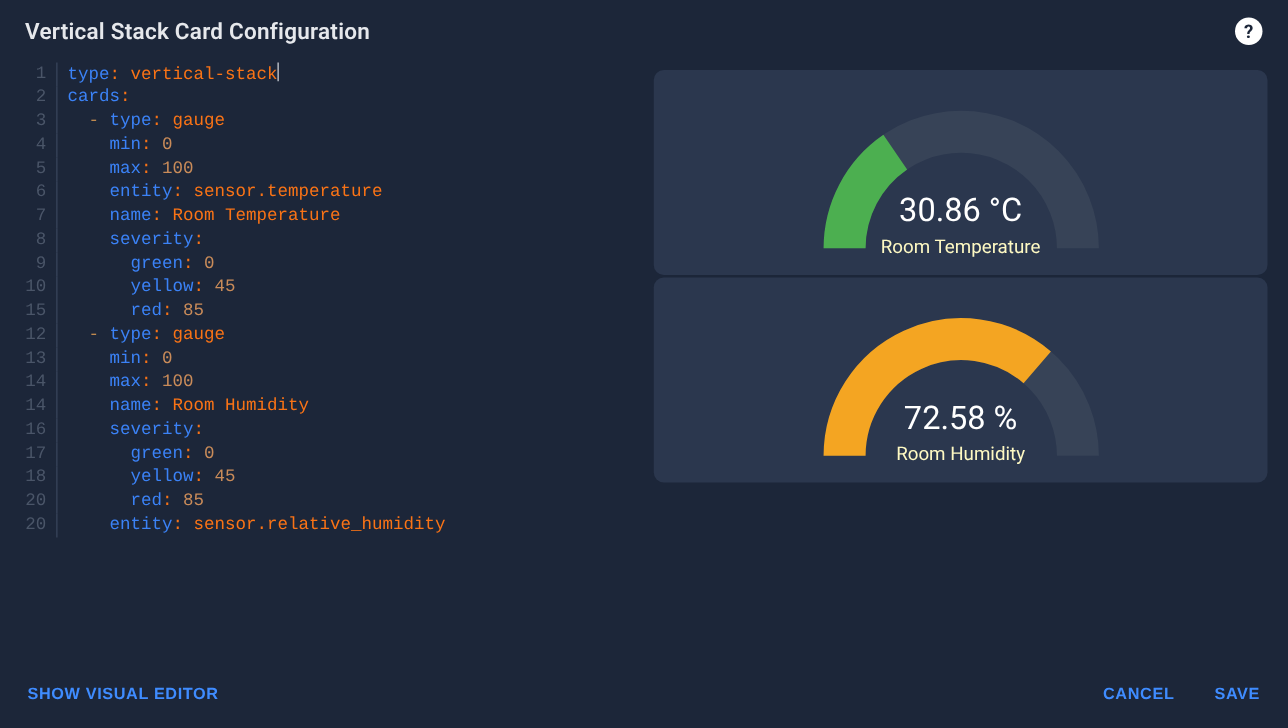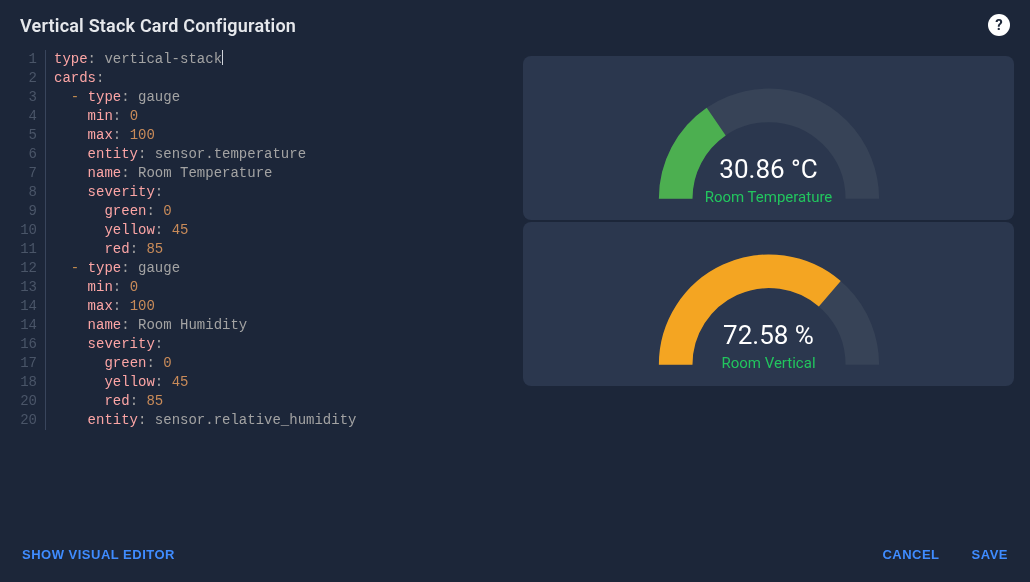--- a/index.html
+++ b/index.html
@@ -106,24 +106,24 @@
     color: var(--code-word);
     position: relative;
   }
   .line.hl .code::before {
     content: "";
     position: absolute;
     left: 0; right: 0; top: 0; bottom: 0;
     background: var(--hl-line);
     z-index: -1;
   }
-  .tok-key   { color: #fca5a5; margin-top: 12px; }
+  .tok-key   { color: #3b82f6; margin-top: 12px; }
   .tok-ind   { color: #c08a4f; }
   .tok-num   { color: #c98b59; }
-  .tok-word  { color: #a3a3a3; }
+  .tok-word  { color: #f97316; }
   .cursor {
     display: inline-block;
     width: 1px;
     height: 15px;
     background: #cfd3da;
     vertical-align: -2px;
   }
 
   .card {
     background: var(--card);
@@ -143,21 +143,21 @@
   .gauge-value {
     margin-top: -54px;
     font-size: 26px;
     font-weight: 400;
     color: #fff;
     text-align: center;
     position: relative;
   }
   .gauge-name {
     font-size: 15px;
-    color: #22c55e;
+    color: #fef9c3;
     margin-top: 4px;
     text-align: center;
   }
 
   .footer {
     display: flex;
     align-items: flex-end;
     justify-content: space-between;
     padding: 16px 20px 16px 20px;
   }
@@ -223,21 +223,21 @@
           </div>
           <div class="line">
             <div class="gutter">9</div>
             <div class="code"><span class="tok-word">      </span><span class="tok-key">green</span><span class="tok-word">: </span><span class="tok-num">0</span></div>
           </div>
           <div class="line">
             <div class="gutter">10</div>
             <div class="code"><span class="tok-word">      </span><span class="tok-key">yellow</span><span class="tok-word">: </span><span class="tok-num">45</span></div>
           </div>
           <div class="line">
-            <div class="gutter">11</div>
+            <div class="gutter">15</div>
             <div class="code"><span class="tok-word">      </span><span class="tok-key">red</span><span class="tok-word">: </span><span class="tok-num">85</span></div>
           </div>
           <div class="line">
             <div class="gutter">12</div>
             <div class="code"><span class="tok-word">  </span><span class="tok-ind">- </span><span class="tok-key">type</span><span class="tok-word">: gauge</span></div>
           </div>
           <div class="line">
             <div class="gutter">13</div>
             <div class="code"><span class="tok-word">    </span><span class="tok-key">min</span><span class="tok-word">: </span><span class="tok-num">0</span></div>
           </div>
@@ -284,21 +284,21 @@
           <div class="gauge-name">Room Temperature</div>
         </div>
         <div class="card">
           <div class="gauge-wrap">
             <svg class="gauge-svg" viewBox="0 0 280 150">
               <path d="M 40 140 A 100 100 0 0 1 240 139.99999999999997" fill="none" stroke="#374357" stroke-width="36"></path>
               <path d="M 40 140 A 100 100 0 0 1 205.13571038210483 64.12286752243095" fill="none" stroke="#f4a522" stroke-width="36"></path>
             </svg>
           </div>
           <div class="gauge-value">72.58 %</div>
-          <div class="gauge-name">Room Vertical</div>
+          <div class="gauge-name">Room Humidity</div>
         </div>
       </div>
   </div>
 
   <div class="footer">
     <div class="left-actions">
       <button class="text-btn">Show Visual Editor</button>
     </div>
     <div class="right-actions">
       <button class="text-btn">Cancel</button>

